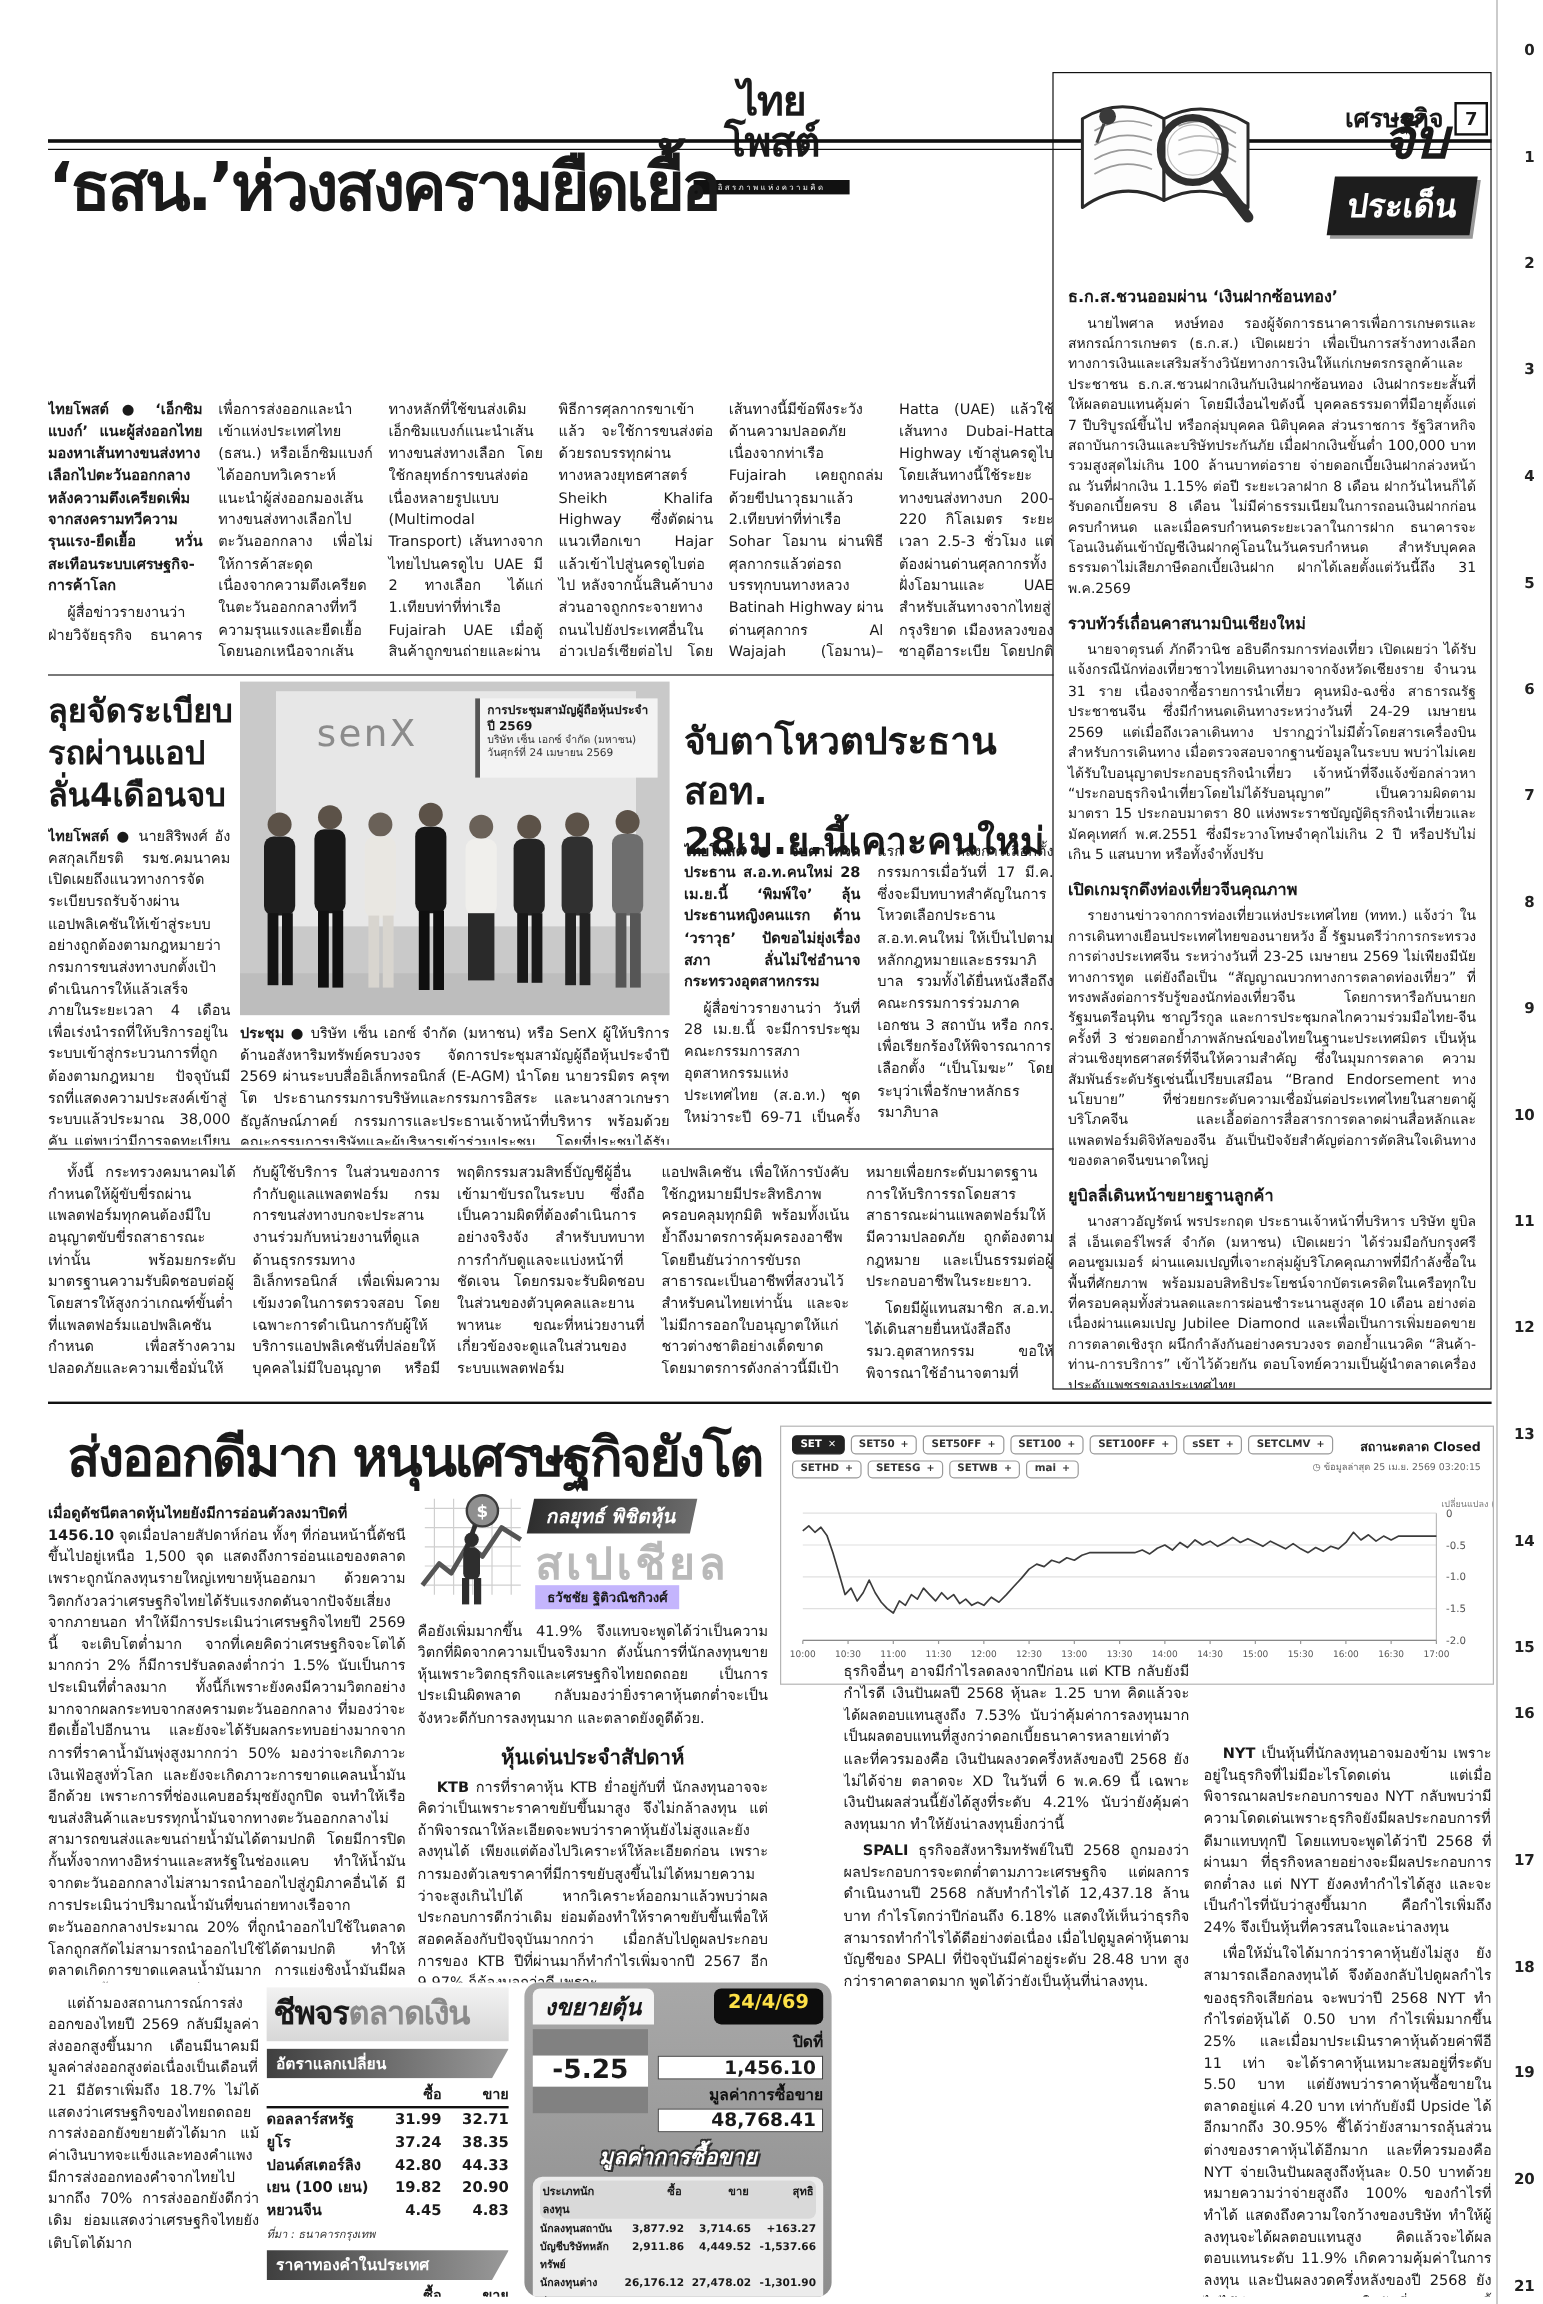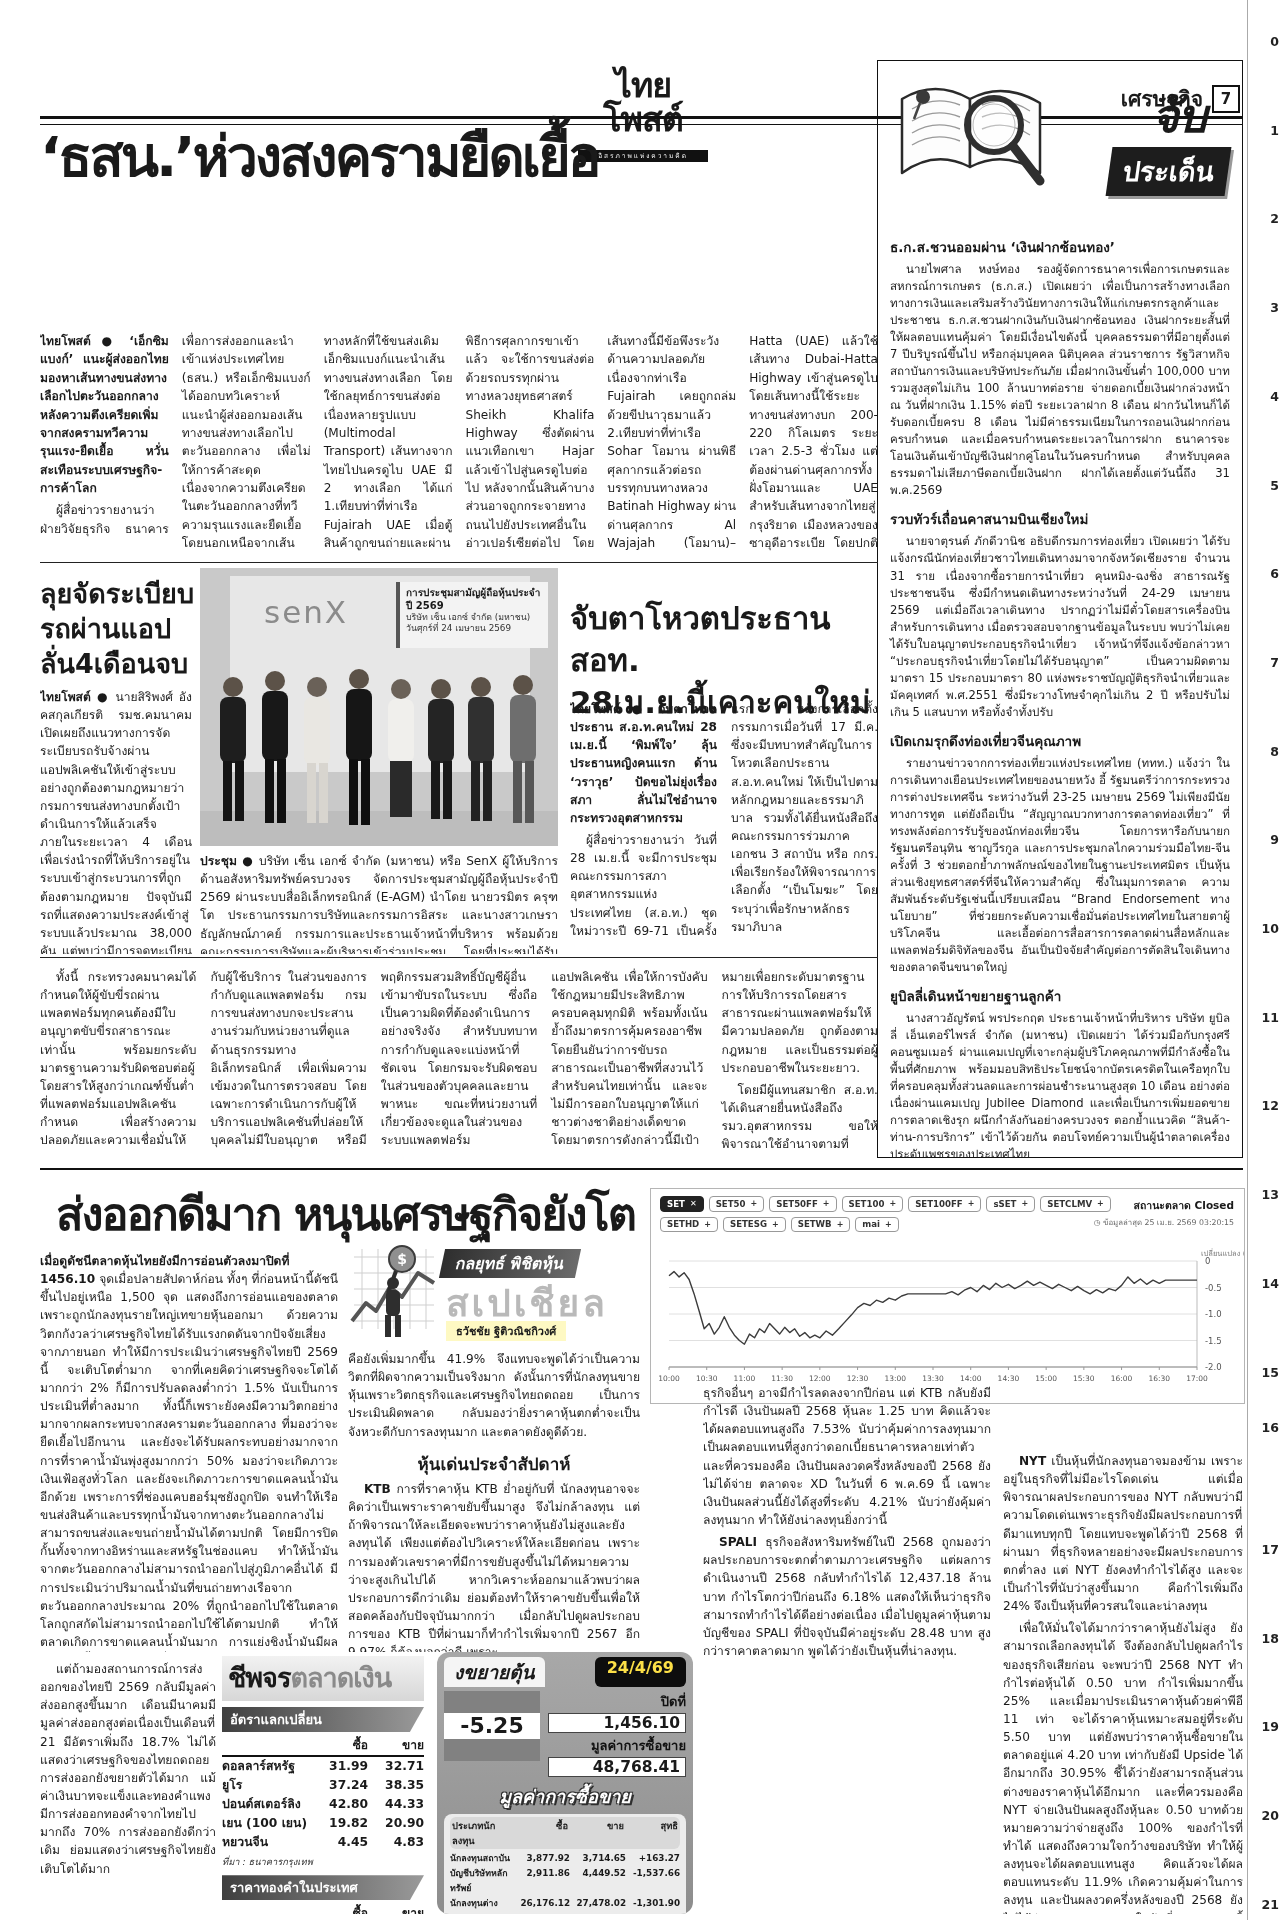--- a/index.html
+++ b/index.html
@@ -74,28 +74,28 @@
   .stockpick-head{position:absolute;left:348px;top:1450px;width:292px;text-align:center;
                   font-size:17px;font-weight:bold;}
   .ticker{font-weight:bold;}
 
   
   .strategy{position:absolute;left:346px;top:1243px;width:294px;height:102px;}
   .strategy svg{position:absolute;left:0;top:0;}
   .strat-banner{position:absolute;left:96px;top:6px;background:linear-gradient(90deg,#2e2e2e,#6b6b6b);
                 color:#fff;font-size:16px;font-weight:bold;padding:2px 14px;transform:skew(-12deg);}
   .strat-title{position:absolute;left:100px;top:30px;font-size:37px;font-weight:bold;color:#b9b9b9;letter-spacing:3px;}
-  .strat-author{position:absolute;left:100px;top:78px;font-size:11px;font-weight:bold;background:#fef9c3;
+  .strat-author{position:absolute;left:100px;top:78px;font-size:11px;font-weight:bold;background:#c4b5fd;
                 padding:1px 10px;}
 
   
   .chart-box{position:absolute;left:650px;top:1188px;width:593px;height:214px;border:1px solid #b5b5b5;background:#fff;}
   .chart-tabs{position:absolute;left:9px;top:7px;width:478px;display:flex;flex-wrap:wrap;gap:5px;}
   .tab{font-family:inherit;font-size:8.6px;font-weight:bold;color:#333;background:#fff;border:1px solid #999;
-       border-radius:4px;padding:2.5px 6px;display:inline-flex;align-items:flex-end;gap:5px;line-height:1;cursor:pointer;}
+       border-radius:4px;padding:2.5px 6px;display:inline-flex;align-items:center;gap:5px;line-height:1;cursor:pointer;}
   .tab.active{background:#222;color:#fff;border-color:#222;}
   .tab .tab-x{font-size:8px;}
   .chart-status{position:absolute;right:10px;top:8px;text-align:right;}
   .status-line{font-size:10.5px;font-weight:bold;}
   .updated{font-size:7.8px;color:#666;margin-top:2px;}
   .chart-svg{position:absolute;left:0;top:58px;}
 
   
   .money-box{position:absolute;left:222px;top:1656px;width:202px;height:258px;overflow:hidden;}
   .money-title{font-size:27px;font-weight:bold;letter-spacing:-1px;background:linear-gradient(#f2f2f2,#d7d7d7);

